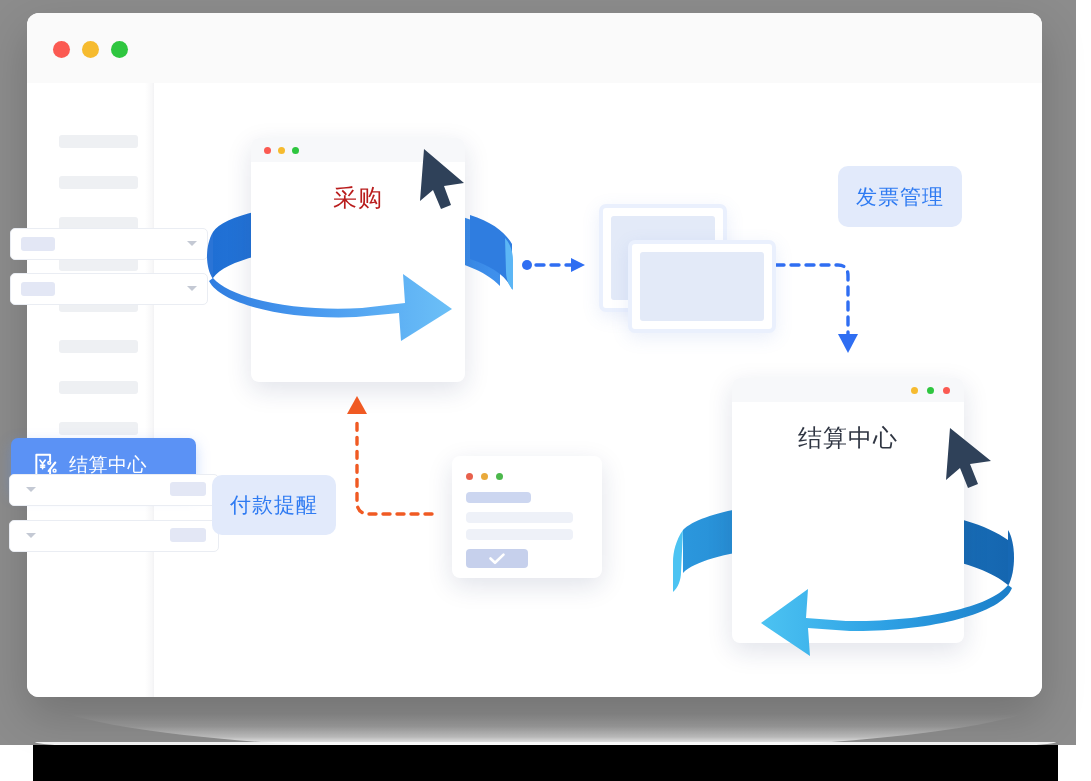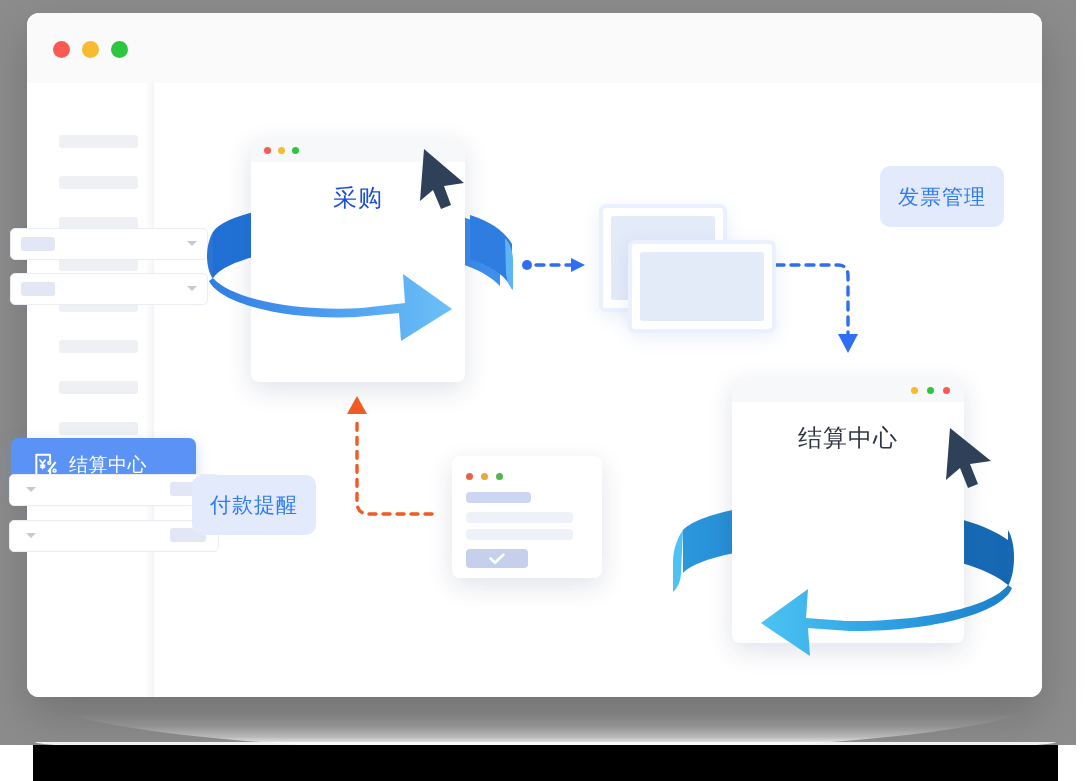--- a/index.html
+++ b/index.html
@@ -85,21 +85,21 @@
     position:absolute;background:#ffffff;border-radius:8px;
     box-shadow:0 8px 26px rgba(20,40,90,.13);
   }
   .card-bar{position:absolute;left:0;top:0;width:100%;height:24px;background:#f7f8fa;
     border-top-left-radius:8px;border-top-right-radius:8px;}
   .mini-dot{position:absolute;top:9px;width:7px;height:7px;border-radius:50%;}
 
   
   #cardPurchase{left:251px;top:138px;width:214px;height:244px;}
   #cardPurchase .t{position:absolute;left:0;top:44px;width:100%;text-align:center;
-    font-size:24px;color:#1d4ed8;letter-spacing:1px;}
+    font-size:24px;color:#b91c1c;letter-spacing:1px;}
   .field{
     position:absolute;height:30px;background:#fff;border:1px solid #eaedf3;border-radius:5px;
   }
   .field .chip{position:absolute;left:10px;top:8px;width:34px;height:14px;border-radius:3px;background:#e3e7f5;}
   .caret{position:absolute;right:10px;top:12px;width:0;height:0;
     border-left:5px solid transparent;border-right:5px solid transparent;border-top:5px solid #c4c9d4;}
   #pf1{left:10px;top:228px;width:196px;}
   #pf2{left:10px;top:273px;width:196px;}
 
   
@@ -125,23 +125,23 @@
   .frame i{position:absolute;left:8px;top:8px;right:8px;bottom:8px;background:#e3eaf8;border-radius:3px;display:block;}
   #frameBack{left:599px;top:204px;width:120px;height:100px;}
   #frameFront{left:628px;top:240px;width:140px;height:85px;}
 
   
   .tag{
     position:absolute;background:#e2eafb;border-radius:10px;
     color:#2f7bf2;display:flex;align-items:center;justify-content:center;
     font-size:21px;letter-spacing:1px;
   }
-  #tagInvoice{left:838px;top:166px;width:124px;height:61px;margin-left:42px;}
+  #tagInvoice{left:838px;top:166px;width:124px;height:61px;}
   #tagOcr{left:966px;top:289px;width:124px;height:61px;}
-  #tagPay{left:192px;top:475px;width:124px;height:60px;}
+  #tagPay{left:212px;top:475px;width:124px;height:60px;}
 
   
   .ovl{position:absolute;left:0;top:0;width:1091px;height:781px;pointer-events:none;}
 
   
   .cursor{position:absolute;}
 </style>
 </head>
 <body>
 

